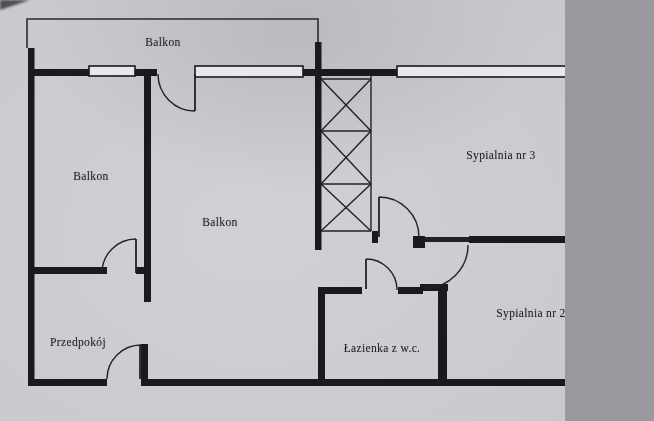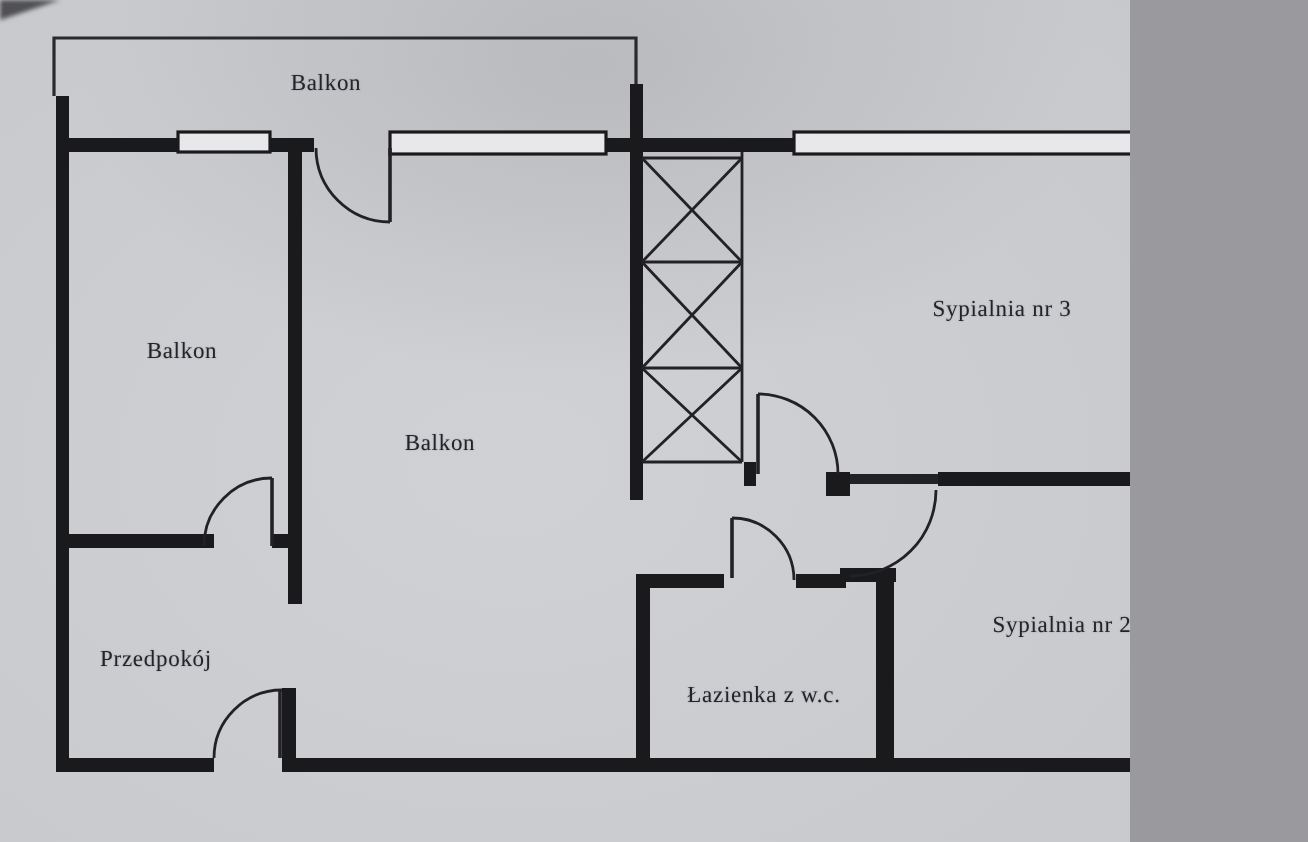--- a/index.html
+++ b/index.html
@@ -126,16 +126,16 @@
         <path d="M 366,259 A 31,31 0 0 1 397,290" stroke-width="1.4"></path>
       </g>
     </g>
   </svg>
 
   <div class="room-label" style="left:163px;top:42px;">Balkon</div>
   <div class="room-label" style="left:91px;top:176px;">Balkon</div>
   <div class="room-label" style="left:220px;top:222px;">Balkon</div>
   <div class="room-label" style="left:501px;top:155px;">Sypialnia nr 3</div>
   <div class="room-label" style="left:531px;top:313px;">Sypialnia nr 2</div>
-  <div class="room-label" style="left:78px;top:330px;">Przedpokój</div>
+  <div class="room-label" style="left:78px;top:342px;">Przedpokój</div>
   <div class="room-label" style="left:382px;top:348px;">Łazienka z w.c.</div>
 
 </div>
 
 </body></html>

